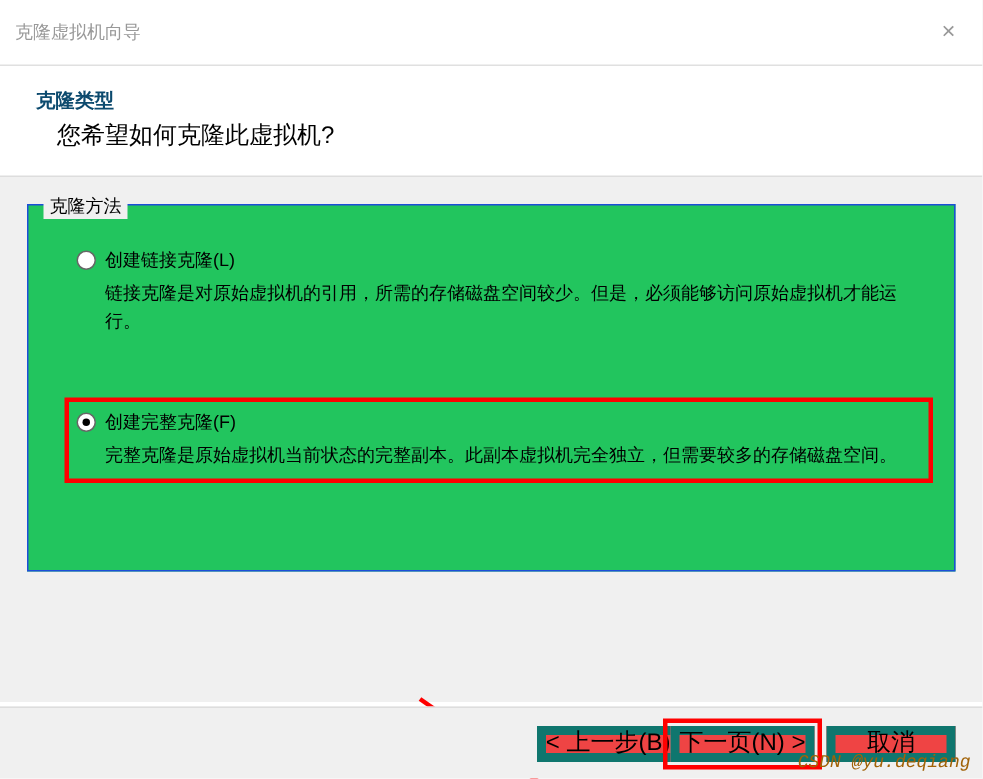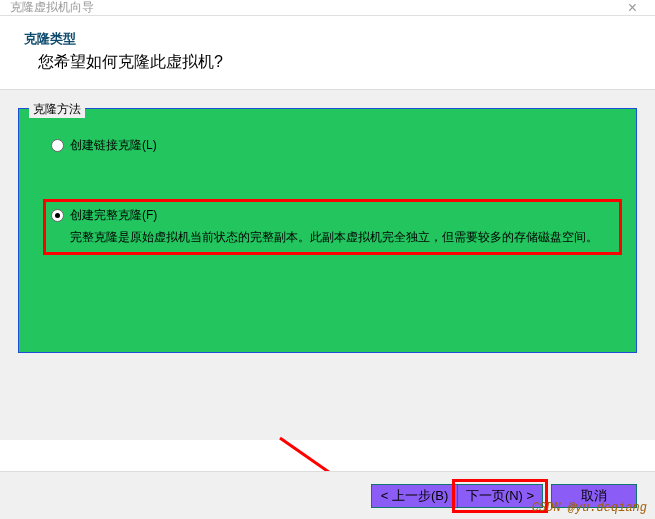--- a/index.html
+++ b/index.html
@@ -6,21 +6,21 @@
     body {
       font-family: "Microsoft YaHei", "Segoe UI", sans-serif;
       font-size: 12px;
       background: #fff;
       width: 655px;
       height: 519px;
       overflow: hidden;
       position: relative;
     }
     .titlebar {
-      height: 16px;
+      height: 44px;
       display: flex;
       align-items: center;
       justify-content: space-between;
       padding: 0 12px 0 10px;
       border-bottom: 1px solid #e0e0e0;
       color: #999;
     }
     .titlebar-title { font-size: 12px; }
     .close-x {
       font-size: 16px;
@@ -120,23 +120,23 @@
       display: flex;
       align-items: center;
       justify-content: flex-end;
       padding-right: 18px;
       gap: 8px;
       background: #f0f0f0;
     }
     .btn {
       min-width: 86px;
       height: 24px;
-      border: 1px solid #0f766e;
-      background: #8b5cf6;
-      font-size: 13px;
+      border: 6px solid #0f766e;
+      background: #ef4444;
+      font-size: 16px;
       cursor: pointer;
       display: inline-flex;
       align-items: center;
       justify-content: center;
       font-family: inherit;
     }
     .btn.highlighted {
       outline: 3px solid #ff0000;
       outline-offset: 2px;
     }
@@ -174,20 +174,21 @@
 
 <div class="content">
   <div class="fieldset">
     <span class="fieldset-legend">克隆方法</span>
 
     <div class="option">
       <div class="radio-row">
         <span class="radio"></span>
         <span class="radio-label">创建链接克隆(L)</span>
       </div>
+      <div class="option-desc">链接克隆是对原始虚拟机的引用，所需的存储磁盘空间较少。但是，必须能够访问原始虚拟机才能运行。</div>
     </div>
 
     <div class="option highlighted">
       <div class="radio-row">
         <span class="radio selected"></span>
         <span class="radio-label">创建完整克隆(F)</span>
       </div>
       <div class="option-desc">完整克隆是原始虚拟机当前状态的完整副本。此副本虚拟机完全独立，但需要较多的存储磁盘空间。</div>
     </div>
   </div>

